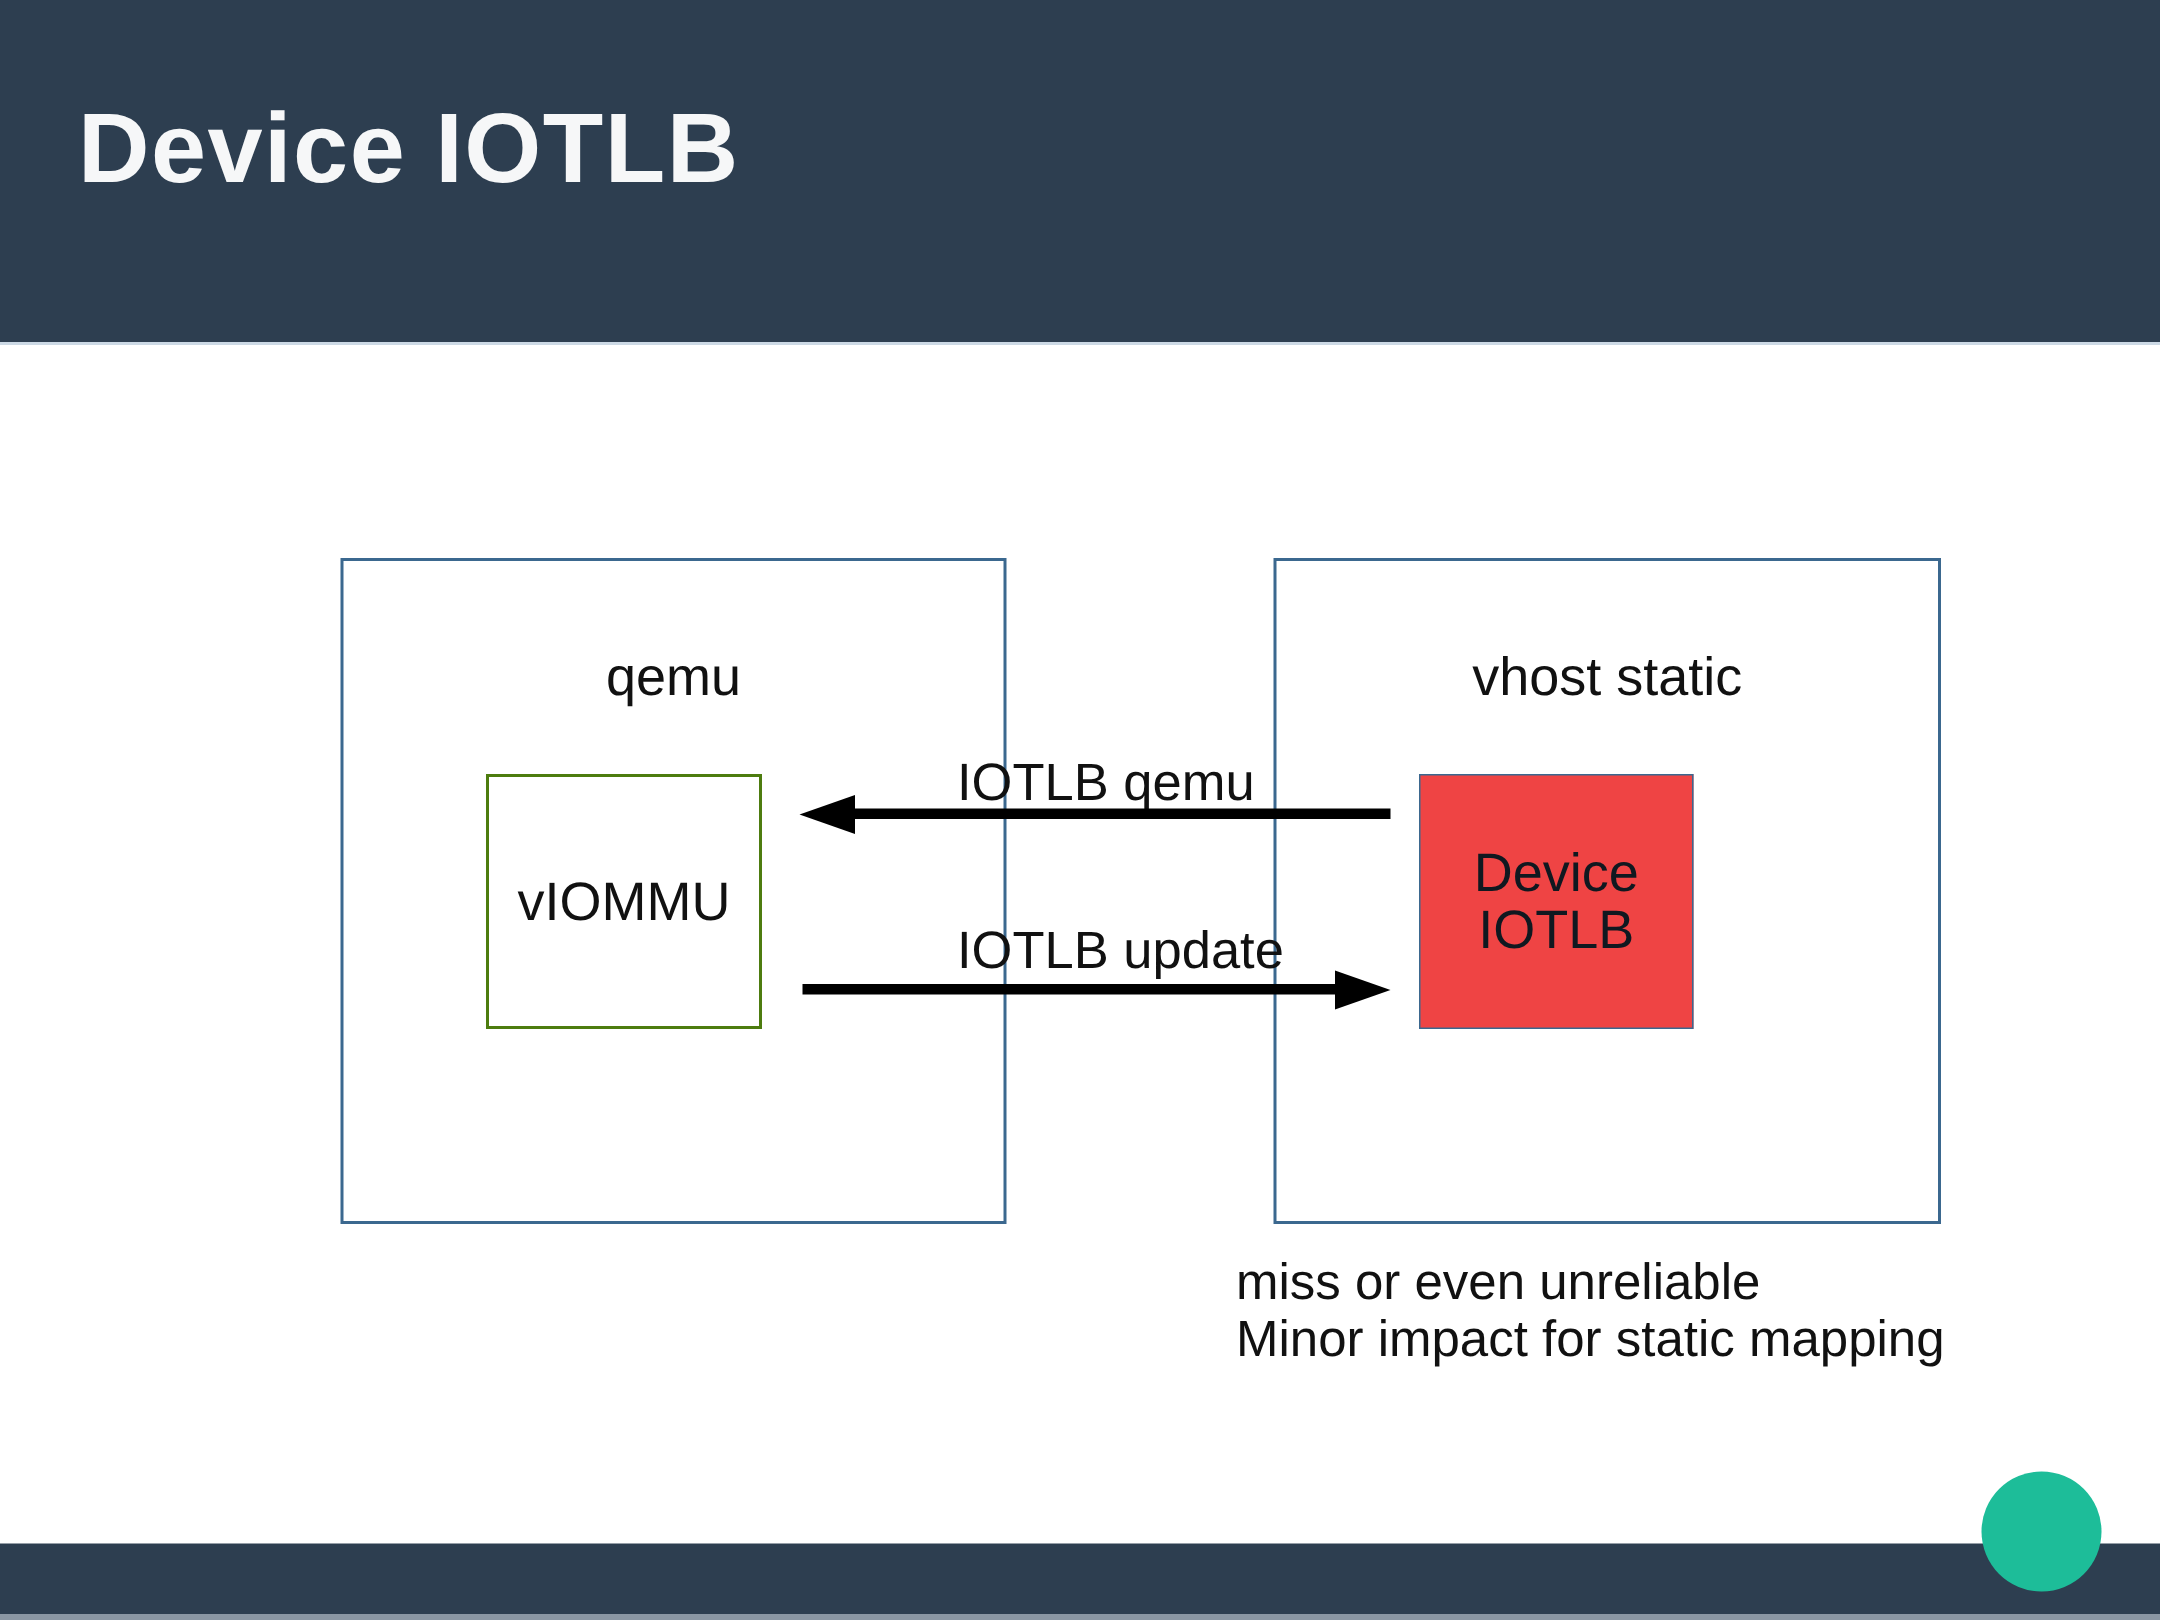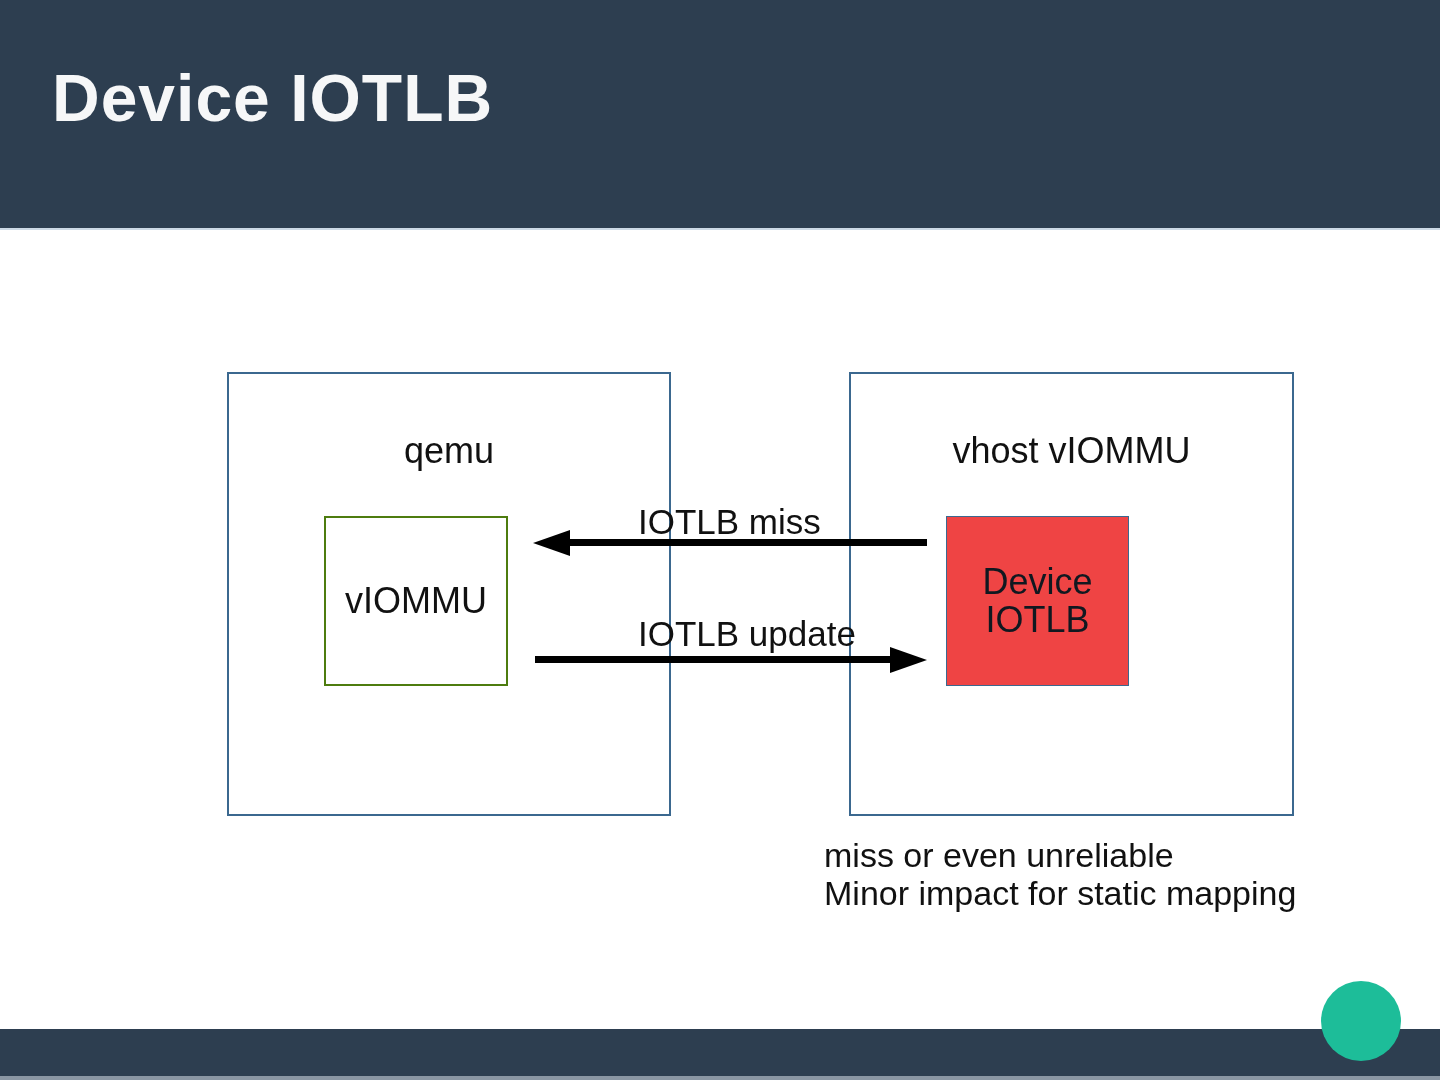--- a/index.html
+++ b/index.html
@@ -172,29 +172,29 @@
 
   <div class="big-box qemu-box">
     <div class="big-box-label">qemu</div>
   </div>
 
   <div class="viommu-box">
     <span>vIOMMU</span>
   </div>
 
   <div class="big-box vhost-box">
-    <div class="big-box-label">vhost vIOMMU</div>
+    <div class="big-box-label">vhost static</div>
   </div>
 
   <div class="device-box">
     <span class="pre">Device
 IOTLB</span>
   </div>
 
-  <div class="arrow-label label-miss">IOTLB miss</div>
+  <div class="arrow-label label-miss">IOTLB qemu</div>
   <div class="arrow-shaft shaft-miss to-left"></div>
 
   <div class="arrow-label label-update">IOTLB update</div>
   <div class="arrow-shaft shaft-update to-right"></div>
 
   <div class="notes">
     <div>miss or even unreliable</div>
     <div>Minor impact for static mapping</div>
   </div>
 

